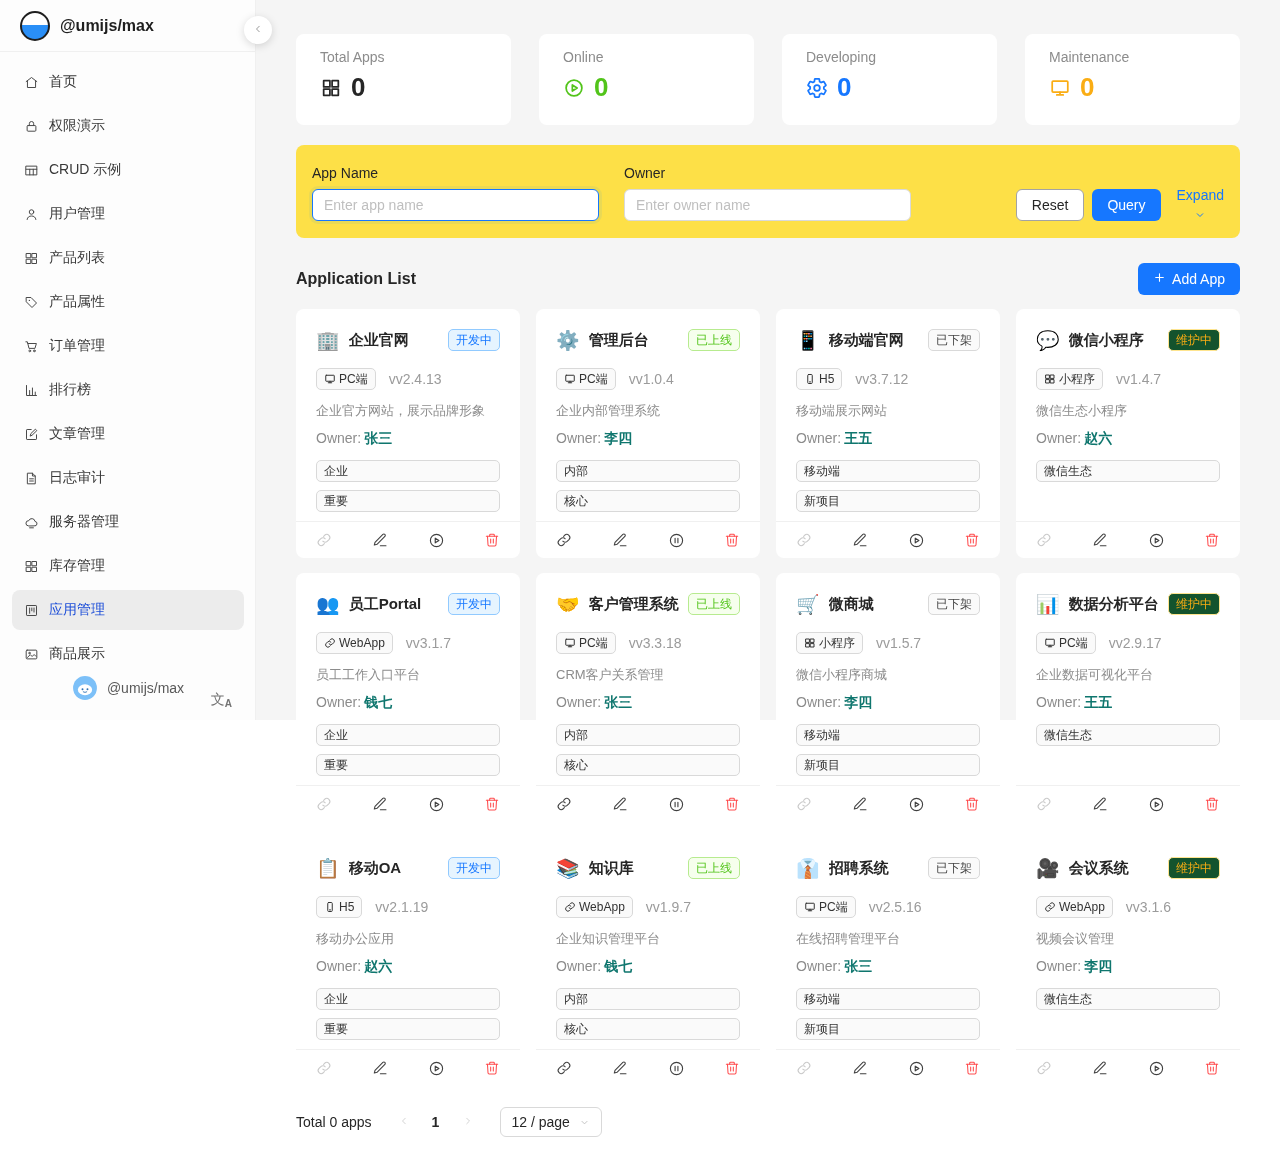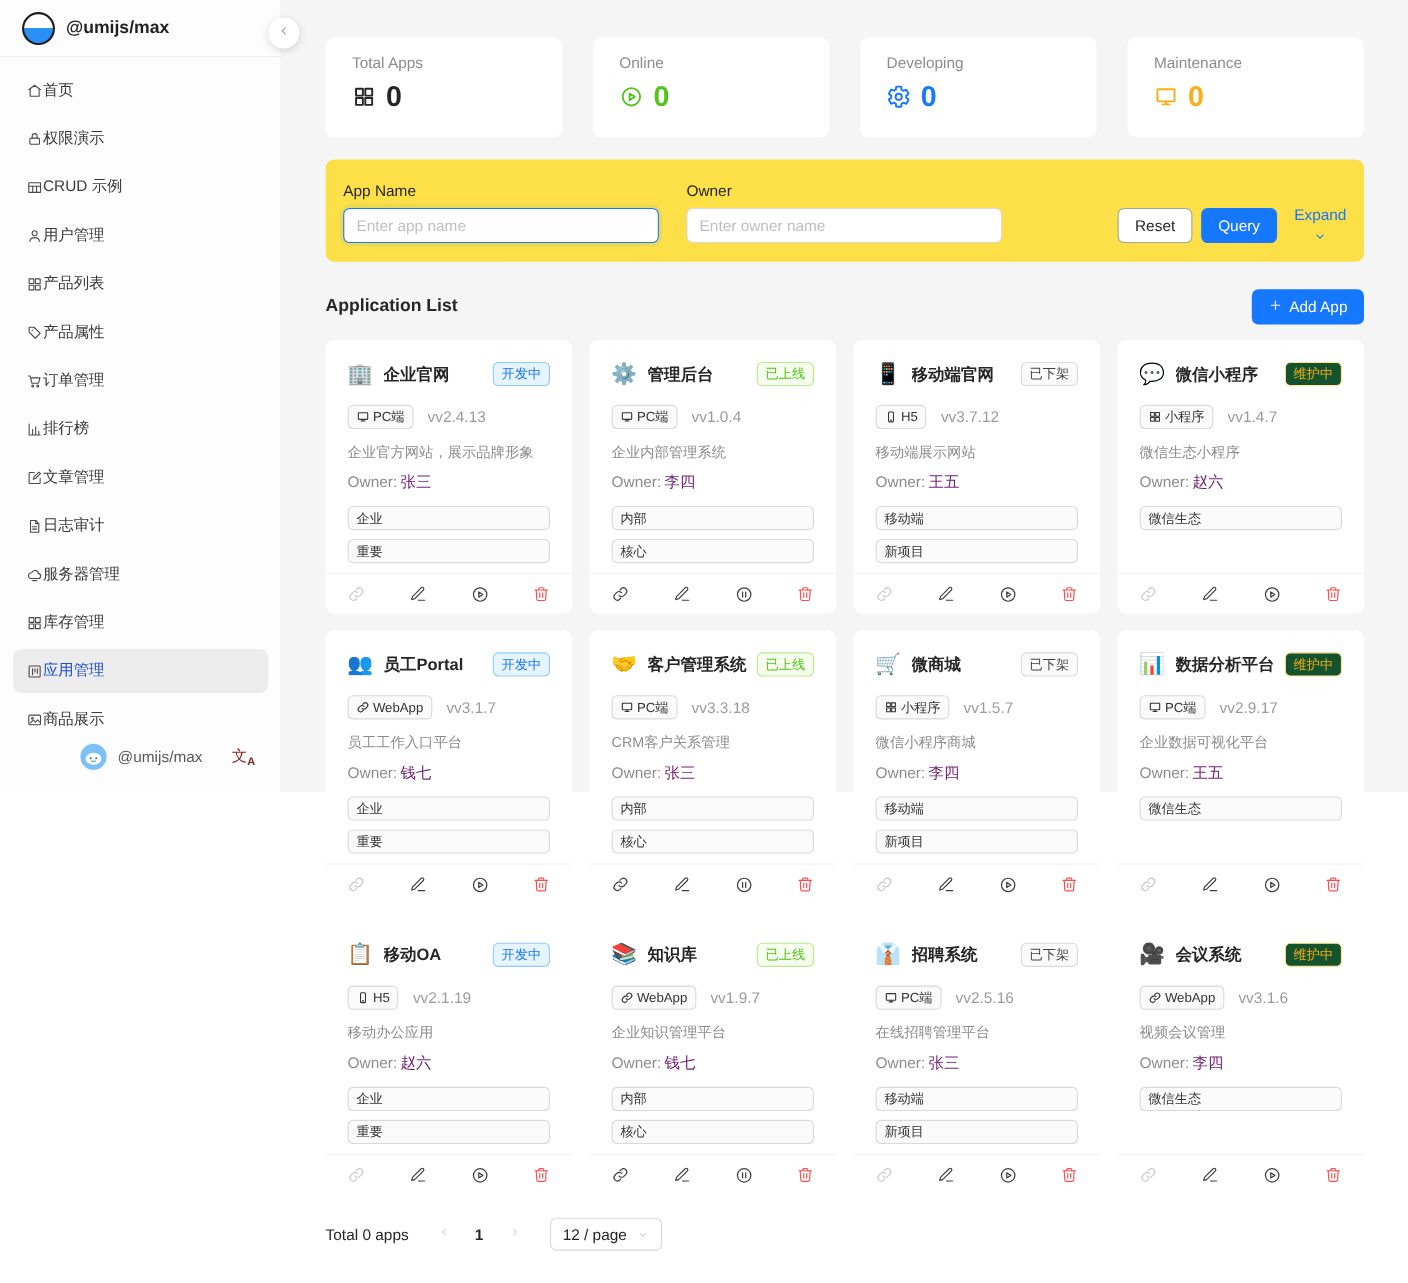--- a/index.html
+++ b/index.html
@@ -19,27 +19,27 @@
   .sidebar-header { height:52px; display:flex; align-items:center; gap:10px;
     padding:0 20px; border-bottom:1px solid #f0f0f0; }
   .logo-circle { width:30px; height:30px; border-radius:50%; border:2.5px solid #1f1f1f;
     background:linear-gradient(#ffffff 0 48%, #2a8ff7 48% 100%); flex:0 0 auto; }
   .sidebar-title { font-size:16px; font-weight:700; color:#1f1f1f; }
   .collapse-btn { position:absolute; left:244px; top:16px; width:28px; height:28px;
     border-radius:50%; background:#fff; box-shadow:0 2px 8px rgba(0,0,0,.15);
     display:flex; align-items:center; justify-content:center; color:#9a9a9a; z-index:6; cursor:pointer; }
   .menu { padding:6px 0 0; }
   .menu-item { height:40px; margin:4px 12px; padding:0 12px; border-radius:8px;
-    display:flex; align-items:center; gap:0; font-size:14px; color:#383838; cursor:pointer; }
+    display:flex; align-items:center; gap:10px; font-size:14px; color:#383838; cursor:pointer; }
   .menu-item.selected { background:#ececec; color:#1d4ed8; font-weight:500; }
   .menu-item .mi-ic { display:flex; color:#4a4a4a; }
   .sidebar-footer { position:absolute; left:0; right:0; bottom:10px; height:44px;
     display:flex; align-items:center; justify-content:center; gap:9px; }
   .footer-title { font-size:14px; color:#595959; }
-  .translate-icon { position:absolute; right:24px; top:14px; font-size:14px; color:#7f1d1d;
+  .translate-icon { position:absolute; right:24px; top:26px; font-size:14px; color:#737373;
     cursor:pointer; line-height:1;text-align:center; }
   .translate-icon .ta { font-size:10px; font-weight:700; position:relative; top:3px; left:0px; }
   
   .content { position:absolute; left:256px; top:0; width:1024px; z-index:2;
     padding:34px 40px 28px; }
   .stats-row { display:flex; gap:28px; }
   .stat-card { width:224px; height:91px; background:#fff; border-radius:8px; padding:15px 24px; }
   .stat-label { font-size:14px; color:#8c8c8c; }
   .stat-value { display:flex; align-items:center; gap:9px; margin-top:7px;
     font-size:26px; font-weight:600; }
@@ -82,21 +82,21 @@
   .st-warning { color:#faad14; background:#14532d; border-color:#ffe58f; }
   .st-default { color:#444; background:#fafafa; border-color:#d9d9d9; }
   .card-meta { margin-top:17px; display:flex; align-items:center; gap:13px; }
   .platform-tag { display:inline-flex; align-items:center; gap:3px; font-size:12px;
     line-height:18px; padding:1px 7px; border-radius:5px; border:1px solid #d9d9d9;
     background:#fafafa; color:#333; }
   .platform-tag .p-ic { display:flex; }
   .version { font-size:14px; color:#9b9b9b; }
   .card-desc { margin-top:12px; font-size:13px; color:#8c8c8c; white-space:nowrap; overflow:hidden; }
   .card-owner { margin-top:10px; font-size:14px; color:#8c8c8c; }
-  .card-owner b { color:#701a75; font-weight:400; margin-left:3px; }
+  .card-owner b { color:#0f766e; font-weight:700; margin-left:3px; }
   .card-tags { margin-top:12px; display:flex; gap:8px;flex-direction:column; }
   .mini-tag { font-size:12px; line-height:18px; padding:1px 7px; border-radius:5px;
     border:1px solid #d9d9d9; background:#fafafa; color:#333; }
   .card-actions { position:absolute; left:0; right:0; bottom:0; height:37px;
     border-top:1px solid #f0f0f0; display:flex; align-items:center; }
   .action { flex:1; display:flex; align-items:center; justify-content:center;
     color:#404040; cursor:pointer; }
   .action.disabled { color:#c9c9c9; }
   .action.danger { color:#ff4d4f; }
   

